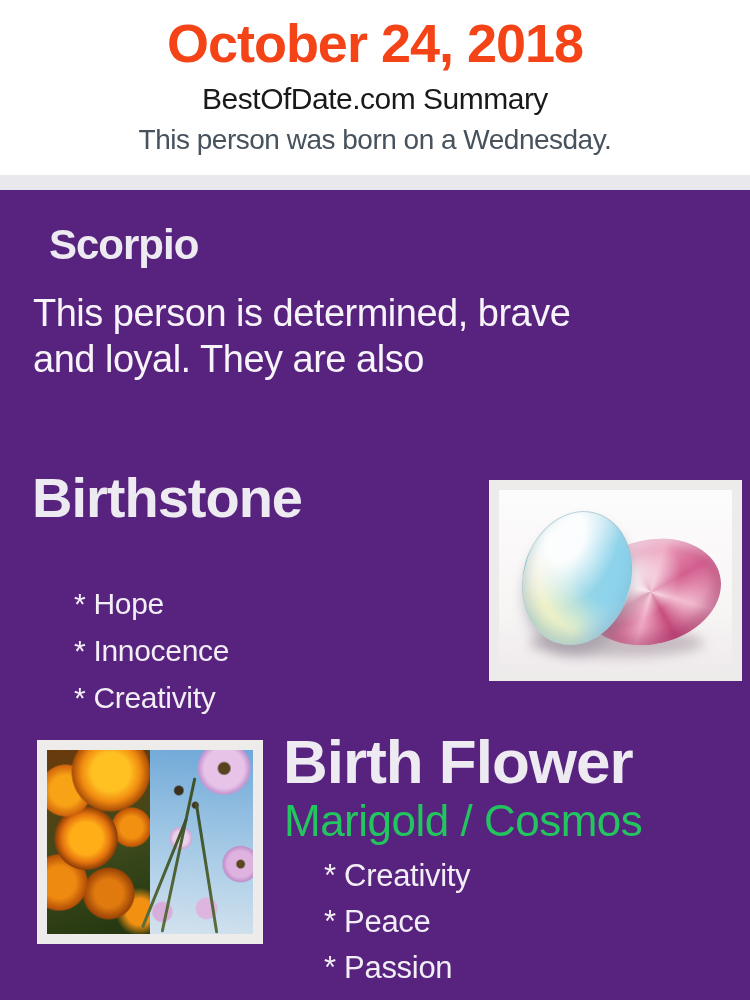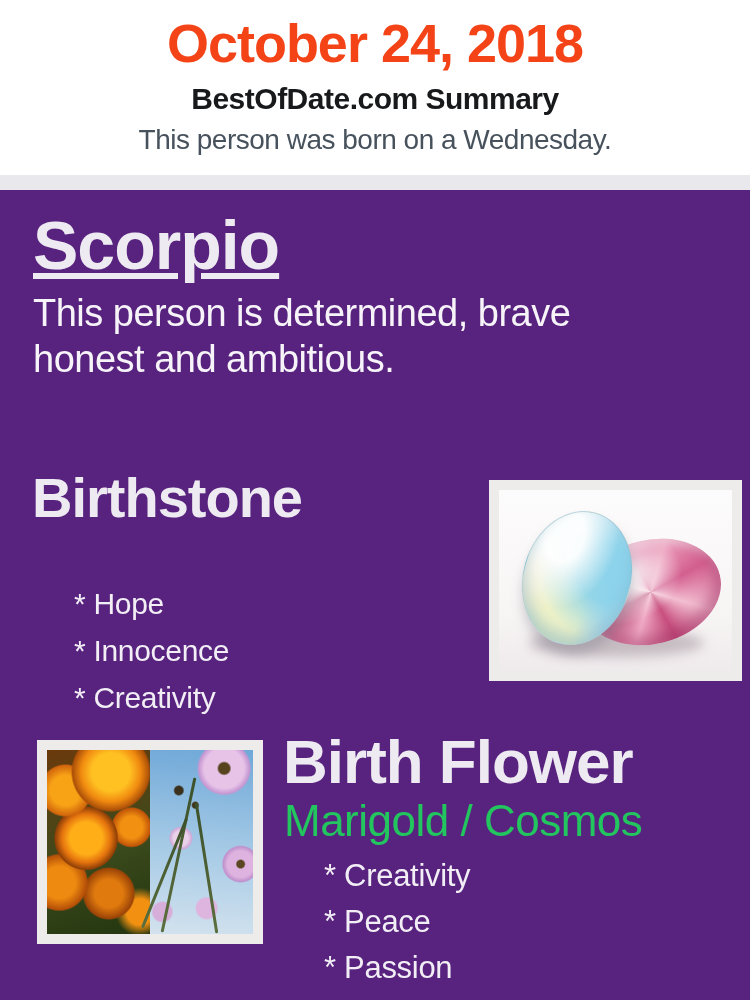--- a/index.html
+++ b/index.html
@@ -20,21 +20,21 @@
     margin:0;
     padding-top:12px;
     font-size:54px;
     font-weight:bold;
     letter-spacing:-1px;
     color:#f44417;
   }
   .site-summary{
     margin:8px 0 0 0;
     font-size:30px;
-    font-weight:700;
+    font-weight:400;
     letter-spacing:-0.5px;
     color:#17191b;
   }
   .weekday-line{
     margin:8px 0 0 0;
     font-size:28px;
     letter-spacing:-0.5px;
     color:#47525d;
   }
   .divider{
@@ -48,21 +48,21 @@
     background:#58227f;
     color:#ffffff;
   }
   .h-big{
     position:absolute;
     margin:0;
     font-weight:bold;
     letter-spacing:-1px;
     color:#edeaf1;
   }
-  .scorpio-title{left:33px;top:22px;font-size:68px;line-height:66px;text-decoration:underline;}
+  .scorpio-title{left:49px;top:22px;font-size:42px;line-height:66px;}
   .zodiac-desc{
     position:absolute;left:33px;top:100px;
     font-size:38px;line-height:46px;
     color:#f7f4f9;
     letter-spacing:-0.5px;
   }
   .birthstone-title{left:32px;top:278px;font-size:56px;line-height:60px;}
   .birthstone-sub{
     position:absolute;left:34px;top:342px;
     font-size:40px;line-height:44px;color:#f2eef5;letter-spacing:-0.5px;
@@ -164,21 +164,21 @@
     <div class="site-summary">BestOfDate.com Summary</div>
     <div class="weekday-line">This person was born on a Wednesday.</div>
   </div>
   <div class="divider"></div>
 
   <div class="purple">
 
     <h2 class="h-big scorpio-title">Scorpio</h2>
     <div class="zodiac-desc">
       <div>This person is determined, brave</div>
-      <div>honest and ambitious.</div>
+      <div>and loyal. They are also</div>
     </div>
 
     <h2 class="h-big birthstone-title">Birthstone</h2>
     <div class="trait-list birthstone-traits">
       <div class="trait">* Hope</div>
       <div class="trait">* Innocence</div>
       <div class="trait">* Creativity</div>
     </div>
 
     <div class="photo-frame gem-frame" title="Opal and pink tourmaline gemstones">

